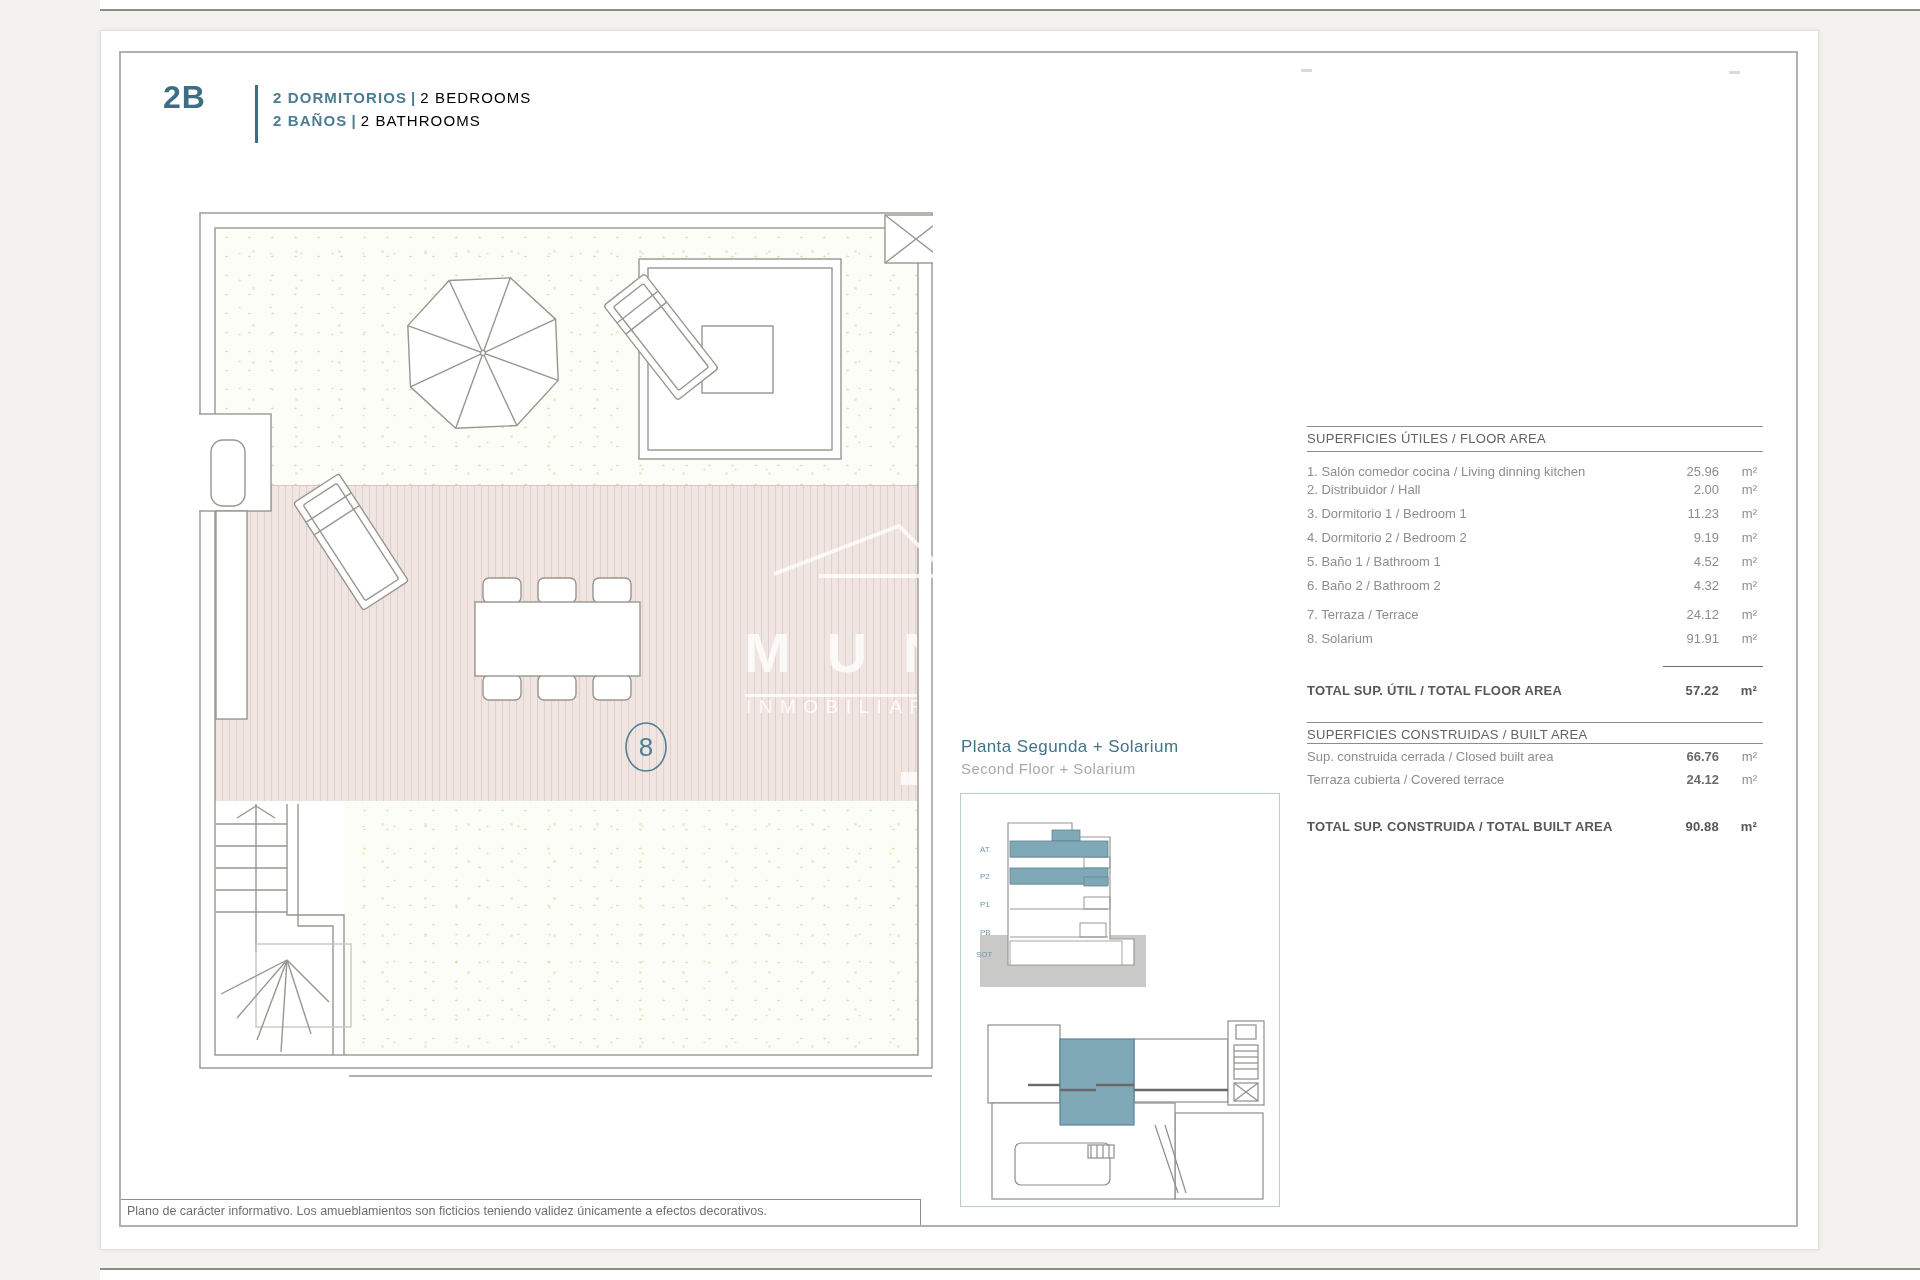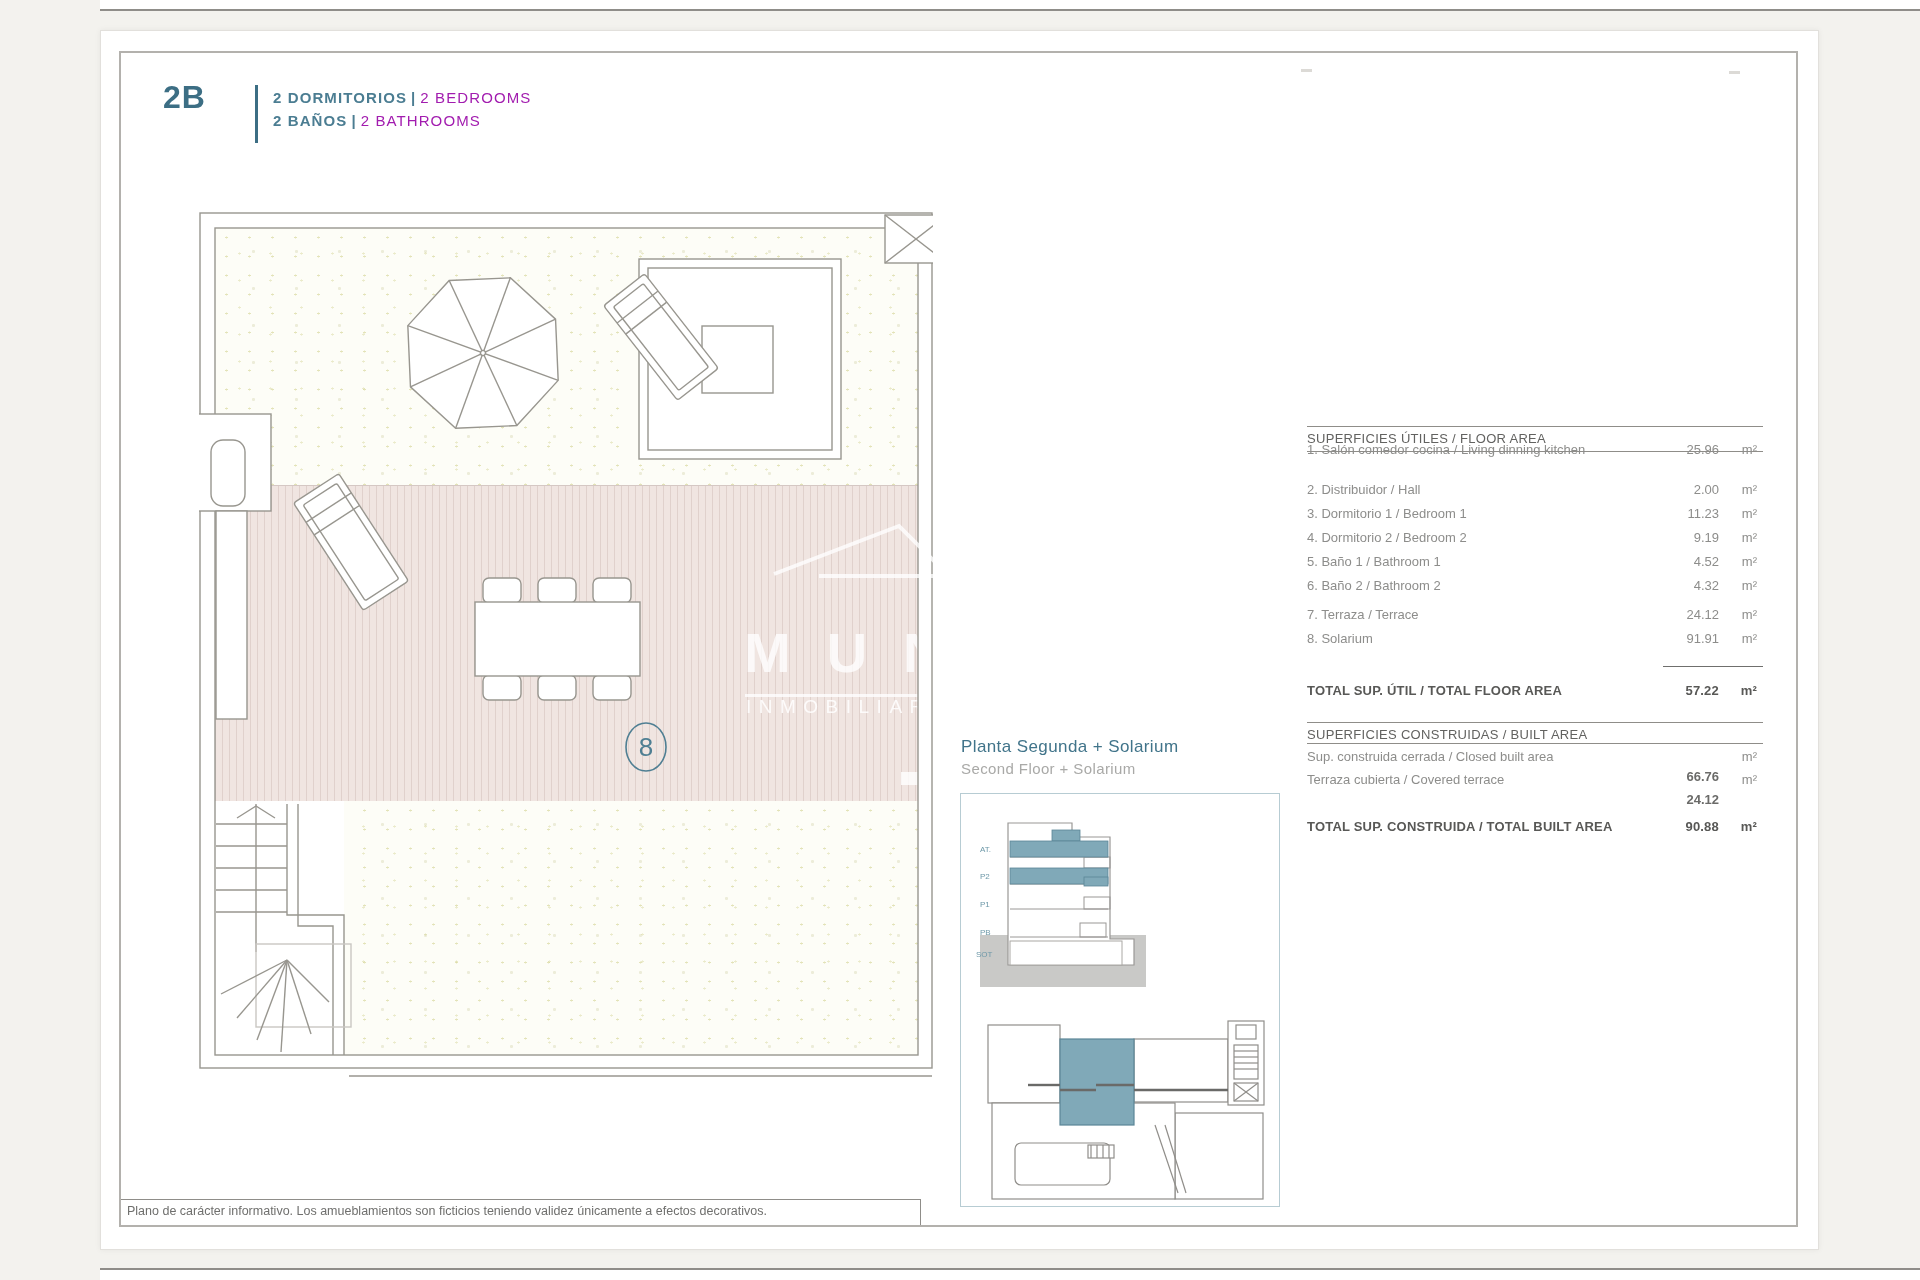--- a/index.html
+++ b/index.html
@@ -19,21 +19,21 @@
     border:2px solid #b3b1ad;background:#fff;
   }
   .regmark{position:absolute;width:11px;height:3px;background:#dcdad6;}
 
   
   .unit-code{position:absolute;left:42px;top:26px;font-size:32px;font-weight:bold;color:#3c6e84;letter-spacing:1px;}
   .hdr-divider{position:absolute;left:134px;top:32px;width:3px;height:58px;background:#3c6e84;}
   .spec{position:absolute;left:152px;font-size:15px;letter-spacing:1.1px;white-space:nowrap;}
   .spec .p{color:#4b7d92;font-weight:bold;}
   .spec .sep{color:#4b7d92;font-weight:bold;padding:0 4px;}
-  .spec .s{color:#a21caf;}
+  .spec .s{color:#000000;}
   .spec1{top:36px;} .spec2{top:59px;}
 
   
   .plan{position:absolute;left:78px;top:159px;width:734px;height:872px;overflow:hidden;}
   .zone{position:absolute;}
   .speckle{
     background-color:#fdfdf7;
     background-image:
       radial-gradient(rgba(201,201,122,.50) 1px, transparent 1.4px),
       radial-gradient(rgba(201,201,122,.36) 1px, transparent 1.4px),
@@ -65,21 +65,21 @@
   }
   .tbl{position:absolute;left:1186px;top:373px;width:456px;font-size:13px;color:#8d8d8b;}
   .tbl .hr{position:absolute;left:0;width:456px;border-top:1.5px solid #8f8d89;height:0;}
   .tbl .hr-num{position:absolute;left:356px;width:100px;border-top:1.5px solid #6f6f6d;height:0;}
   .tbl .sechdr{position:absolute;left:0;font-size:13px;color:#626260;letter-spacing:.3px;}
   .trow{position:absolute;left:0;width:456px;display:flex;line-height:16px;}
   .trow .tlabel{flex:1;text-align:left;}
   .trow .tval{width:58px;text-align:right;}
   .trow .tunit{width:44px;text-align:right;padding-right:6px;box-sizing:border-box;}
   .trow.total{color:#585856;font-weight:bold;letter-spacing:.2px;}
-  .trow.builtrow .tval{color:#6b6b69;font-weight:bold;margin-top:20px;}
+  .trow.builtrow .tval{color:#6b6b69;font-weight:bold;}
 
   
   .disclaimer{
     position:absolute;left:0;bottom:0;width:800px;box-sizing:border-box;
     border-top:1px solid #8f8d89;border-right:1px solid #8f8d89;
     padding:4px 10px 7px 6px;font-size:12.5px;color:#6f6f6d;background:#fff;
   }
 </style>
 </head>
 <body>
@@ -271,21 +271,21 @@
           </g>
         </g>
       </svg>
     </div>
 
     <div class="tbl">
       <div class="hr" style="top:0;"></div>
       <div class="sechdr" style="top:5px;">SUPERFICIES ÚTILES / FLOOR AREA</div>
       <div class="hr" style="top:25px;border-top-width:1px;"></div>
 
-      <div class="trow" style="top:16px;justify-content:flex-end;">
+      <div class="trow" style="top:38px;justify-content:flex-end;">
         <span class="tlabel">1. Salón comedor cocina / Living dinning kitchen</span>
           <span class="tval">25.96</span>
           <span class="tunit">m²</span>
       </div>
       <div class="trow" style="top:56px;">
         <span class="tlabel">2. Distribuidor / Hall</span>
           <span class="tval">2.00</span>
           <span class="tunit">m²</span>
       </div>
       <div class="trow" style="top:80px;">

